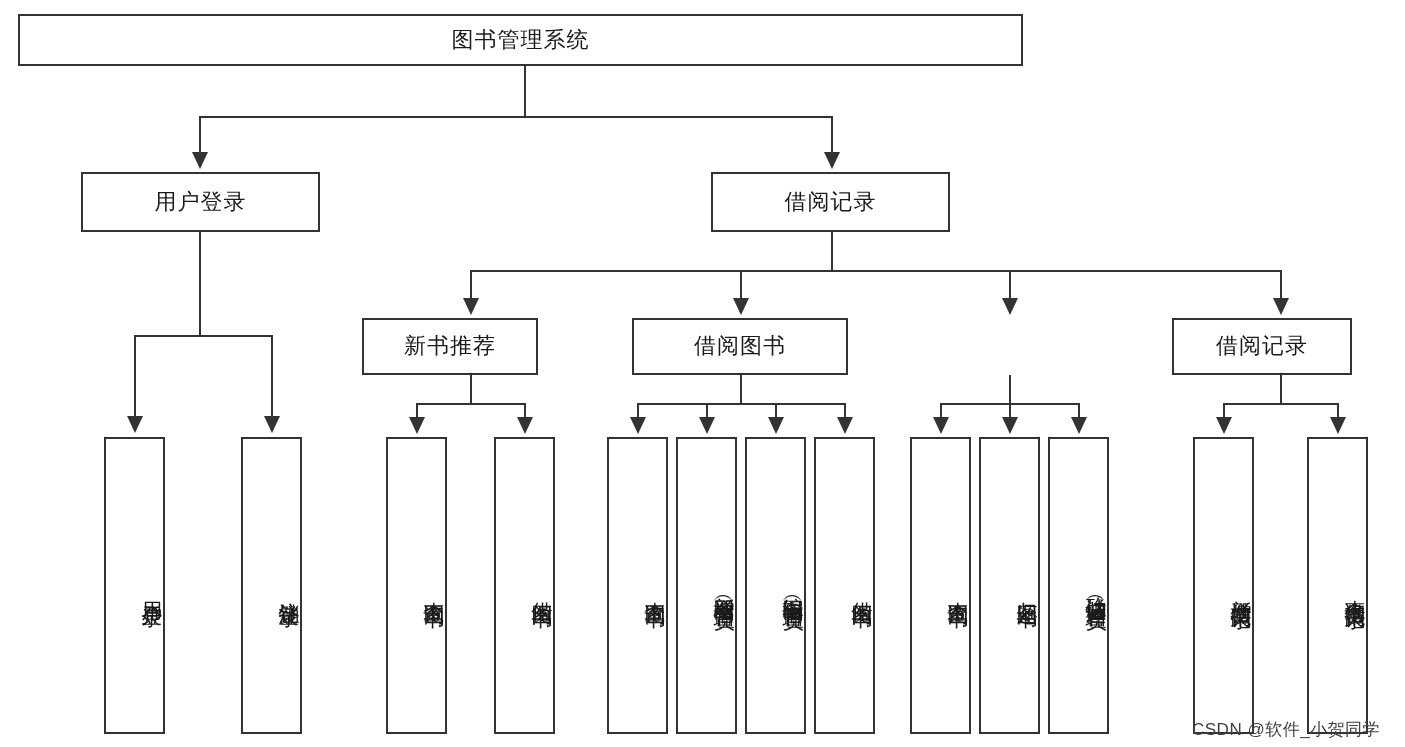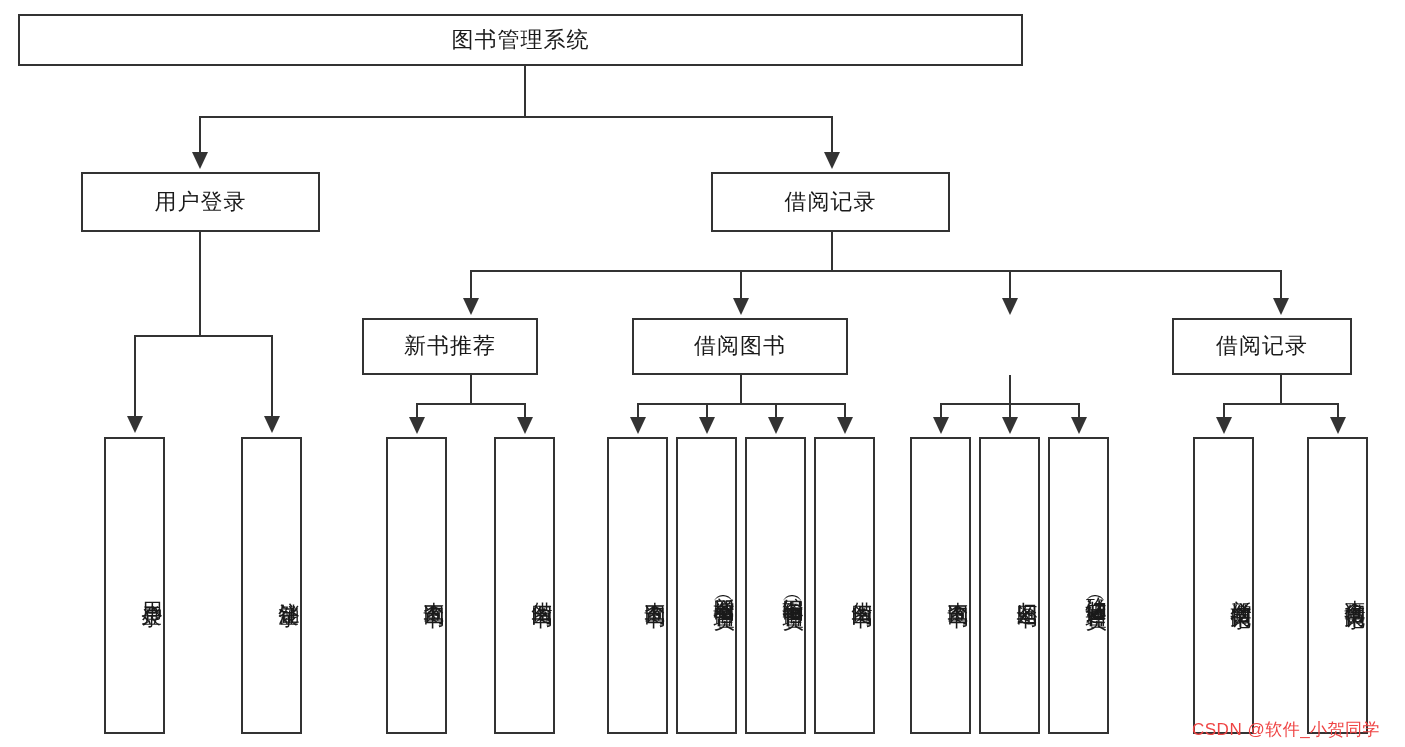--- a/index.html
+++ b/index.html
@@ -63,21 +63,21 @@
     position: absolute;
     width: 0;
     height: 0;
     border-left: 8px solid transparent;
     border-right: 8px solid transparent;
     border-top: 17px solid #333333;
   }
   .watermark {
     position: absolute;
     font-size: 17px;
-    color: #ef4444;
+    color: #404040;
     white-space: nowrap;
     letter-spacing: 0.5px;
   }
 </style>
 </head>
 <body>
 
 <div id="canvas">
 
   <div class="node horiz" style="left:18px; top:14px; width:1005px; height:52px;">

